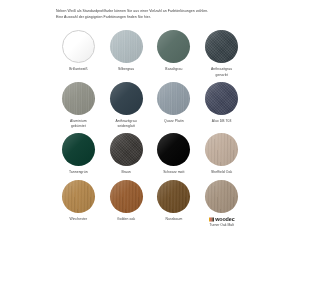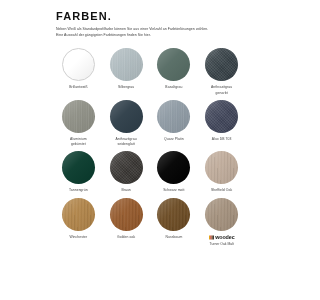--- a/index.html
+++ b/index.html
@@ -137,21 +137,20 @@
     text-align: center;
     line-height: 1.55;
     margin-top: 1.5px;
   }
 </style>
 </head>
 <body>
 
 <div class="page">
 
-  <h1 class="title">FARBEN.</h1>
 
   <p class="intro">
     <span class="intro-line">Neben Weiß als Standardprofilfarbe können Sie aus einer Vielzahl an Farbtönlösungen wählen.</span>
     <span class="intro-line">Eine Auswahl der gängigsten Farbtönungen finden Sie hier.</span>
   </p>
 
   <div class="grid">
 
     <div class="cell">
       <div class="swatch outline" style="background: rgb(255, 255, 255);">

